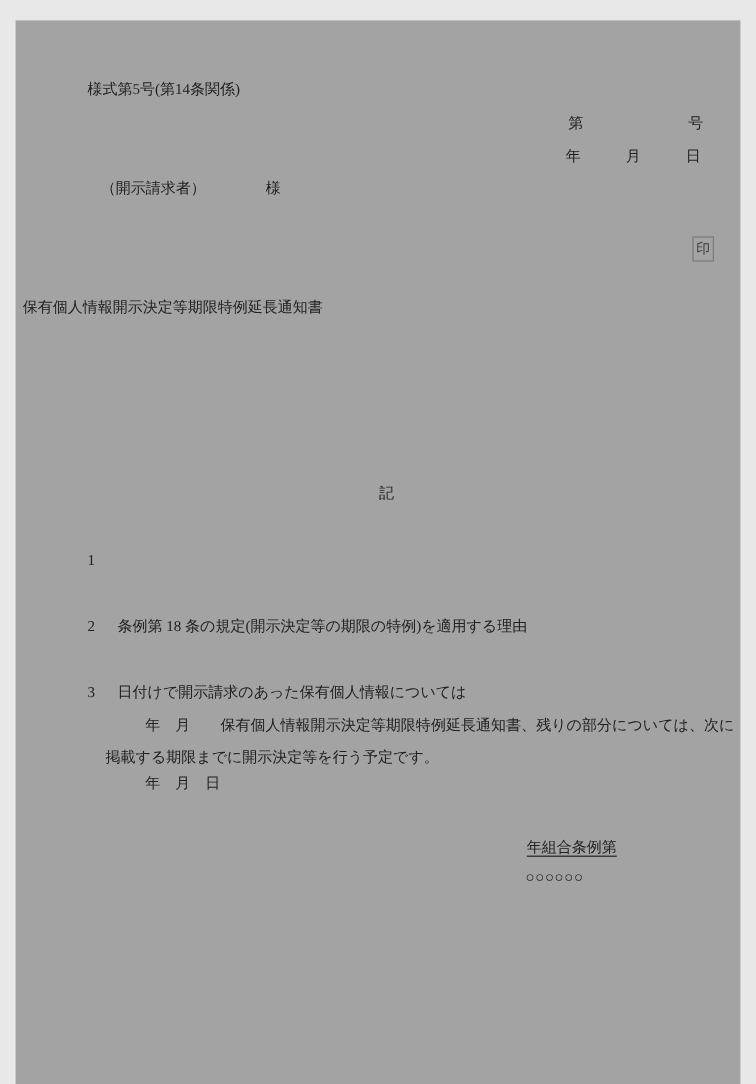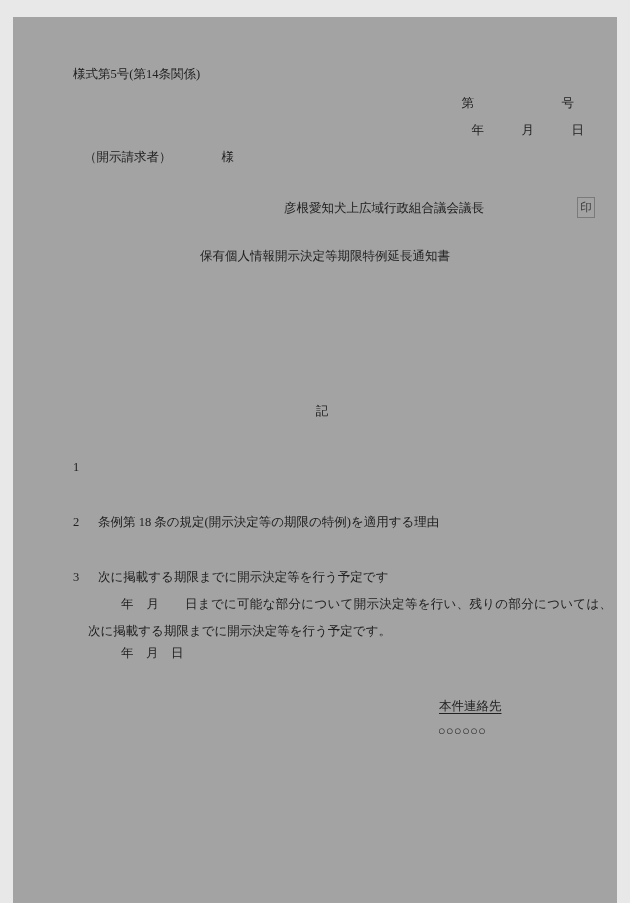--- a/index.html
+++ b/index.html
@@ -14,40 +14,39 @@
     margin: 17px auto;
     background: #a3a3a3;
     color: #212121;
     font-family: "Liberation Serif", "DejaVu Serif", serif;
     font-size: 12.5px;
     overflow: hidden;
   }
   .abs { position: absolute; line-height: 1.15; white-space: pre; }
 
   .form-label   { left: 60px;  top: 50px; }
-  .doc-no       { right: 43px; top: 79px;  text-align: right; }
+  .doc-no       { right: 31px; top: 79px;  text-align: right; }
   .date-line    { right: 33px; top: 106px; text-align: right; }
   .addressee    { left: 71px;  top: 133px; font-family: Liberation Serif, serif; }
   .issuer       { left: 271px; top: 184px; }
 
   .seal-box {
     position: absolute;
     left: 564px; top: 180px;
     width: 18px; height: 21px;
     border: 1px solid #7a7a7a;
     display: flex; align-items: center; justify-content: center;
     font-size: 11.5px; color: #3a3a3a;
     box-sizing: border-box;
   }
 
   .title {
     position: absolute;
     left: 0; right: 0; top: 232px;
-    text-align: center;
-    padding-left: 20px;
+    padding-left: 6px;
     line-height: 1.15;
   }
 
   .body-par {
     position: absolute;
     left: 50px; top: 281px;
     width: 542px;
     line-height: 27px;
     text-align: justify;
     text-indent: 48px;
@@ -99,21 +98,20 @@
 <div class="page">
 
   <div class="abs form-label">様式第5号(第14条関係)</div>
 
   <div class="abs doc-no">第　　　　　　　号</div>
 
   <div class="abs date-line">年　　　月　　　日</div>
 
   <div class="abs addressee">（開示請求者）　　　　様</div>
 
-  <div class="abs issuer">彦根愛知犬上広域行政組合議会議長</div>
 
   <div class="seal-box">
     <span>印</span>
   </div>
 
   <div class="title">保有個人情報開示決定等期限特例延長通知書</div>
 
 
   <div class="ki">記</div>
 
@@ -121,24 +119,24 @@
     <span class="no">1</span>
   </div>
 
   <div class="item item-2">
     <span class="no">2</span>
     <span class="txt">条例第 18 条の規定(開示決定等の期限の特例)を適用する理由</span>
   </div>
 
   <div class="item item-3">
     <span class="no">3</span>
-    <span class="txt">次に掲載する期限までに開示決定等を行う予定です</span>
+    <span class="txt">日付けで開示請求のあった保有個人情報については</span>
   </div>
 
-  <div class="detail">年　月　　日までに可能な部分について開示決定等を行い、残りの部分については、次に掲載する期限までに開示決定等を行う予定です。</div>
+  <div class="detail">年　月　　保有個人情報開示決定等期限特例延長通知書、残りの部分については、次に掲載する期限までに開示決定等を行う予定です。</div>
 
   <div class="abs deadline">年　月　日</div>
 
-  <div class="abs contact-label">本件連絡先</div>
+  <div class="abs contact-label">年組合条例第</div>
 
   <div class="abs contact-value">○○○○○○</div>
 
 </div>
 
 </body></html>

